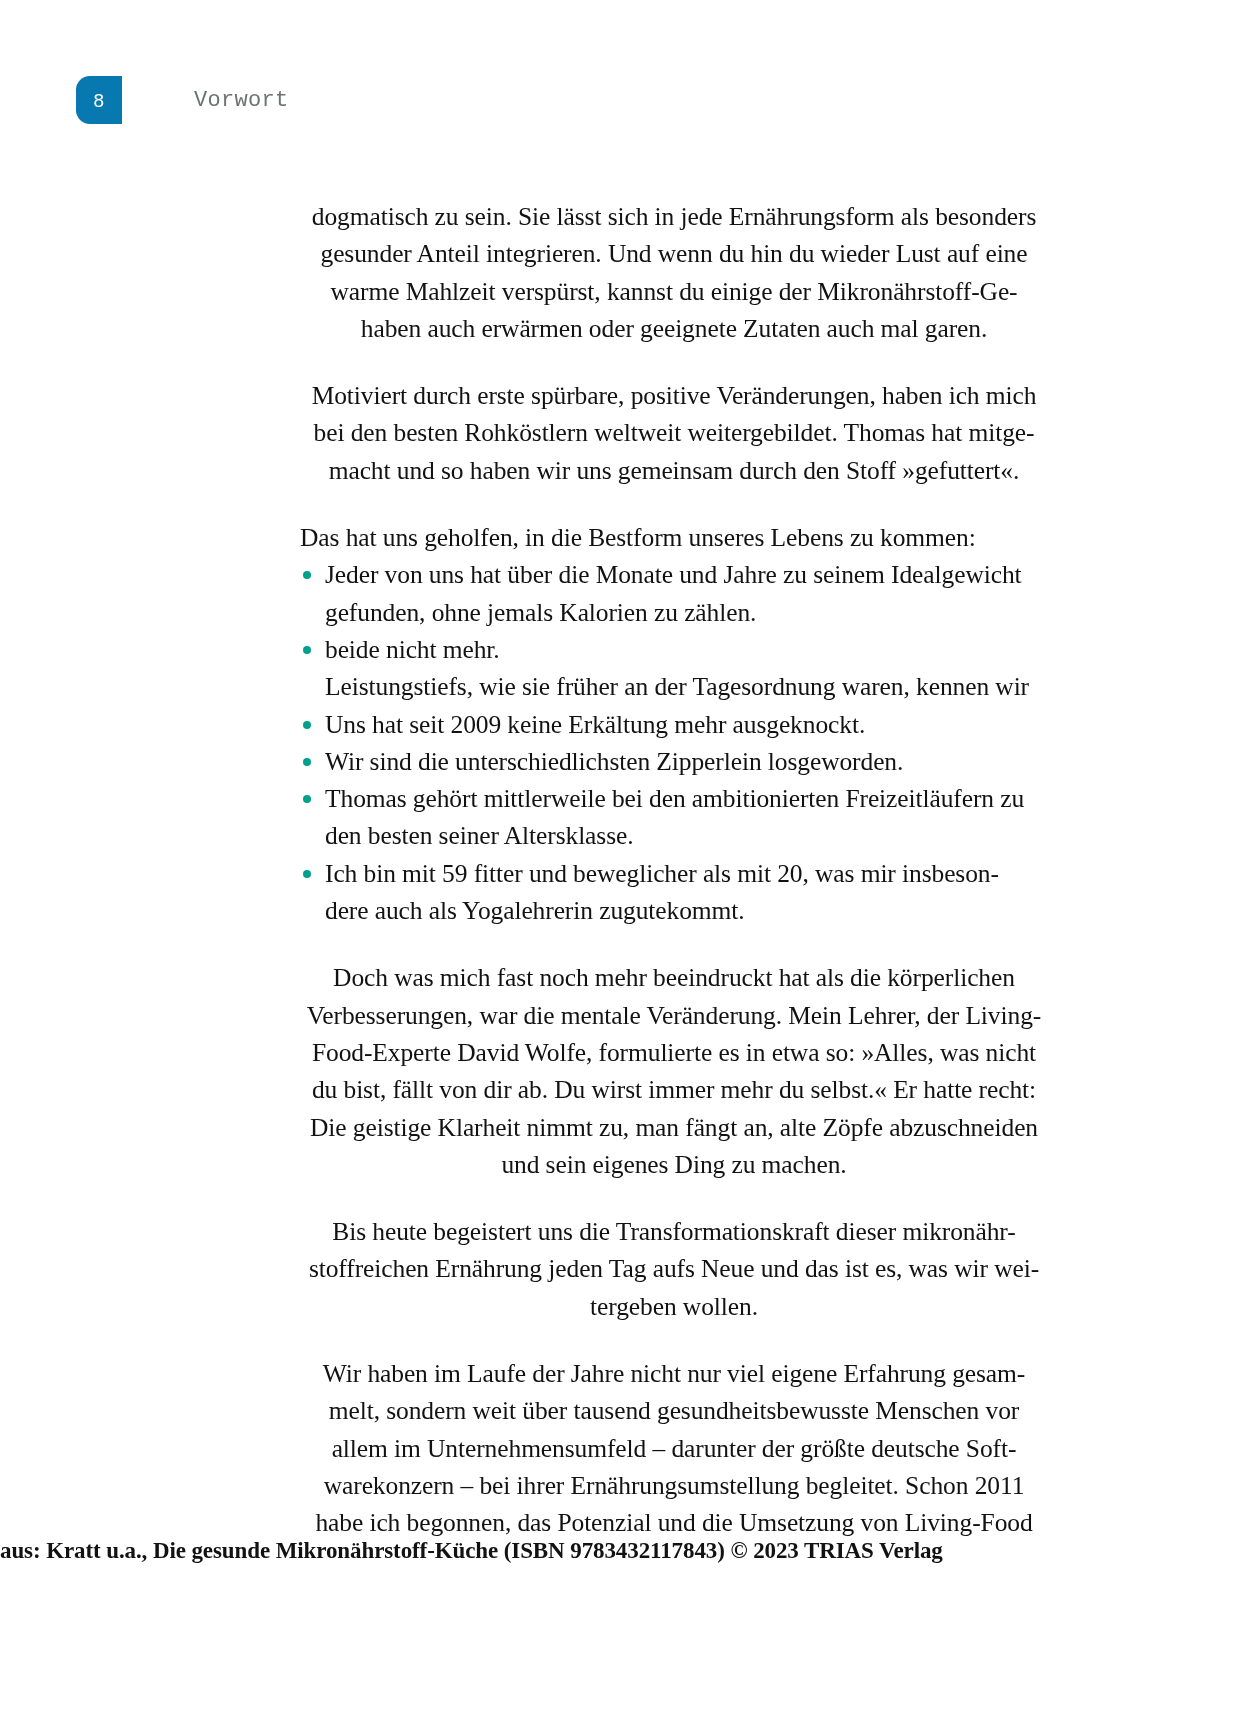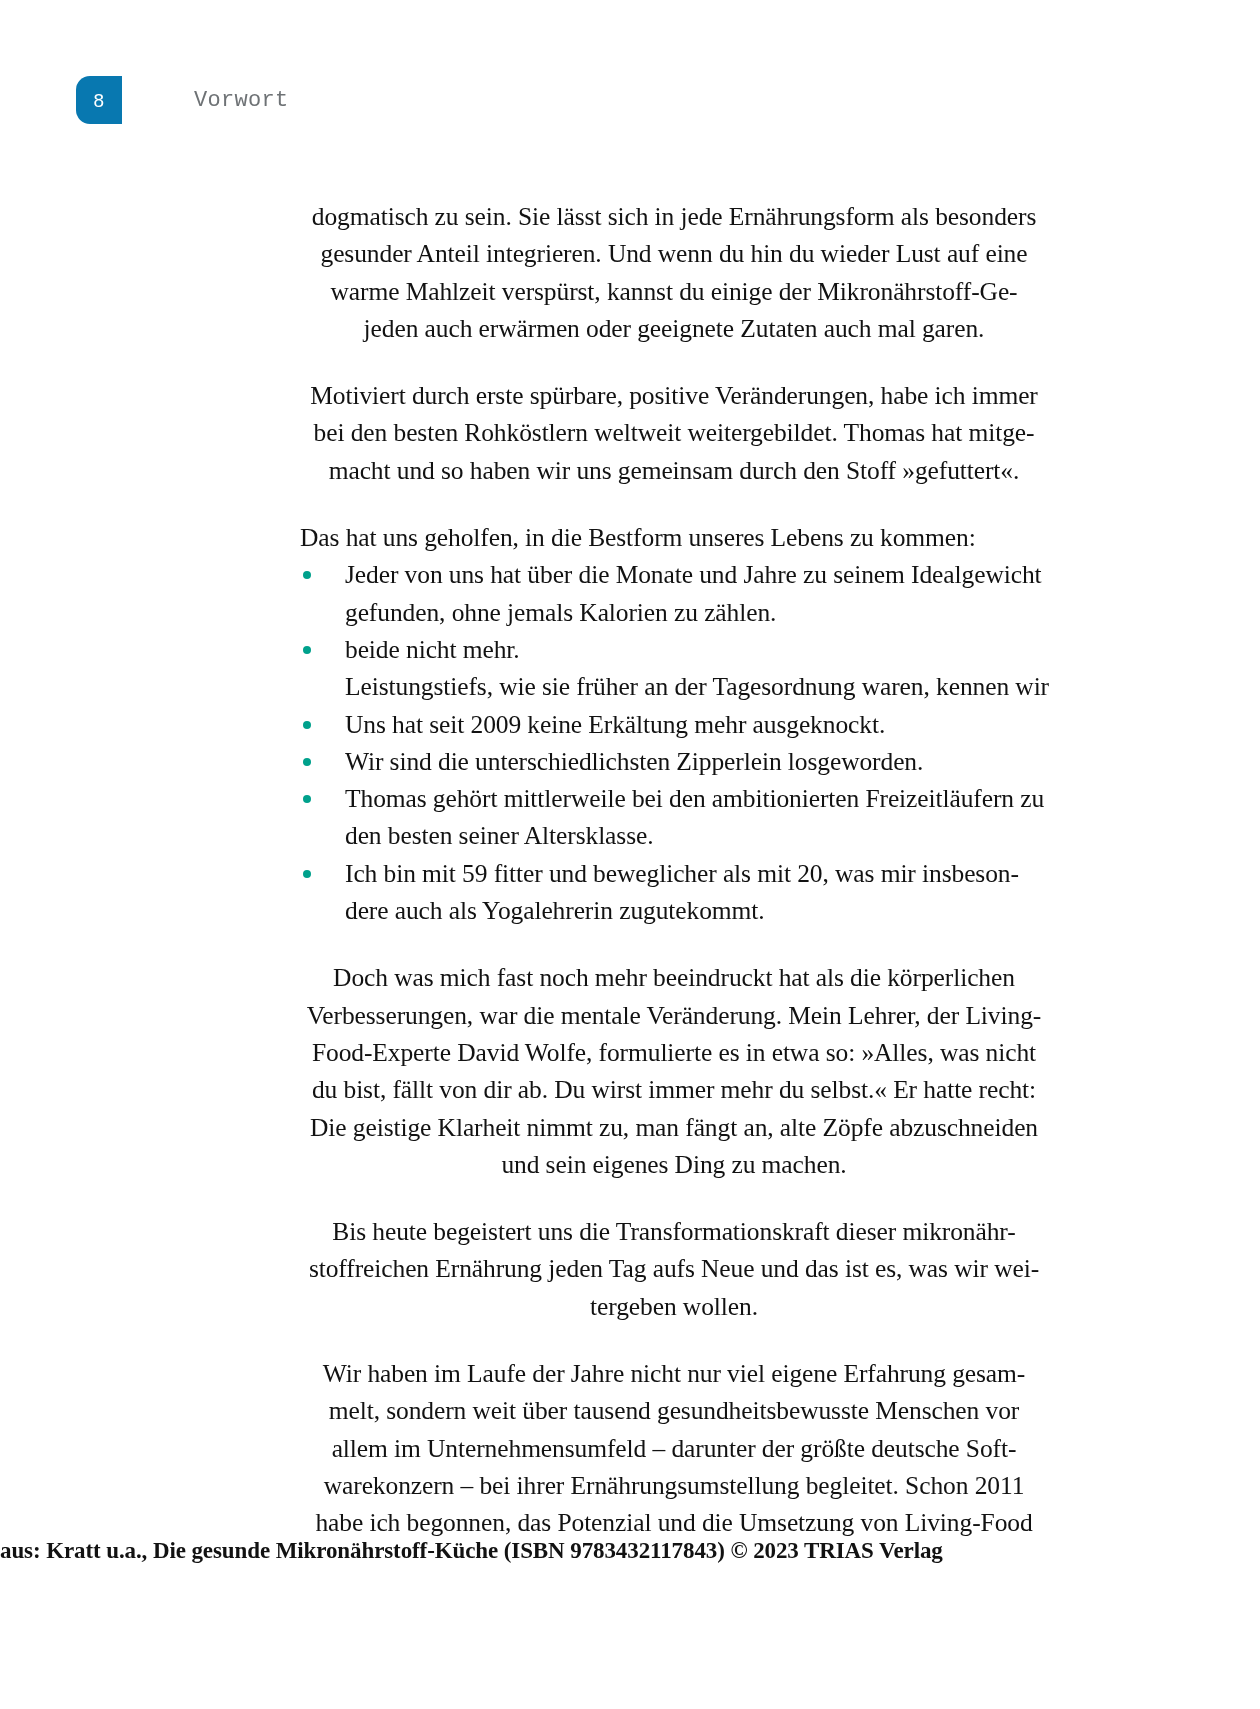--- a/index.html
+++ b/index.html
@@ -104,21 +104,21 @@
   }
   .bullet-item .dot {
     position: absolute;
     left: 3px;
     top: 15px;
     width: 8px;
     height: 8px;
     border-radius: 50%;
     background: #00A18C;
   }
-  .bullet-item .ln { display: block; white-space: pre; margin-left: 20px; }
+  .bullet-item .ln { display: block; white-space: pre; }
 
   
   .footer-credit {
     position: absolute;
     left: 0;
     right: 0;
     top: 1538px;
     text-align: left;
     font-family: "Liberation Serif", serif;
     font-size: 23px;
@@ -138,25 +138,25 @@
     </div>
     <div class="running-head-title">Vorwort</div>
   </div>
 
   <div class="text-column">
 
     <p class="para">
       <span class="ln">dogmatisch zu sein. Sie lässt sich in jede Ernährungsform als besonders</span>
       <span class="ln">gesunder Anteil integrieren. Und wenn du hin du wieder Lust auf eine</span>
       <span class="ln">warme Mahlzeit verspürst, kannst du einige der Mikronährstoff-Ge-</span>
-      <span class="ln">jeden auch erwärmen oder geeignete Zutaten auch mal garen.</span>
-    </p>
-
-    <p class="para">
-      <span class="ln">Motiviert durch erste spürbare, positive Veränderungen, habe ich immer</span>
+      <span class="ln">haben auch erwärmen oder geeignete Zutaten auch mal garen.</span>
+    </p>
+
+    <p class="para">
+      <span class="ln">Motiviert durch erste spürbare, positive Veränderungen, haben ich mich</span>
       <span class="ln">bei den besten Rohköstlern weltweit weitergebildet. Thomas hat mitge-</span>
       <span class="ln">macht und so haben wir uns gemeinsam durch den Stoff »gefuttert«.</span>
     </p>
 
     <p class="lead-in">Das hat uns geholfen, in die Bestform unseres Lebens zu kommen:</p>
 
     <ul class="bullet-list">
       <li class="bullet-item">
         <span class="dot"></span>
         <span class="ln">Jeder von uns hat über die Monate und Jahre zu seinem Idealgewicht</span>

